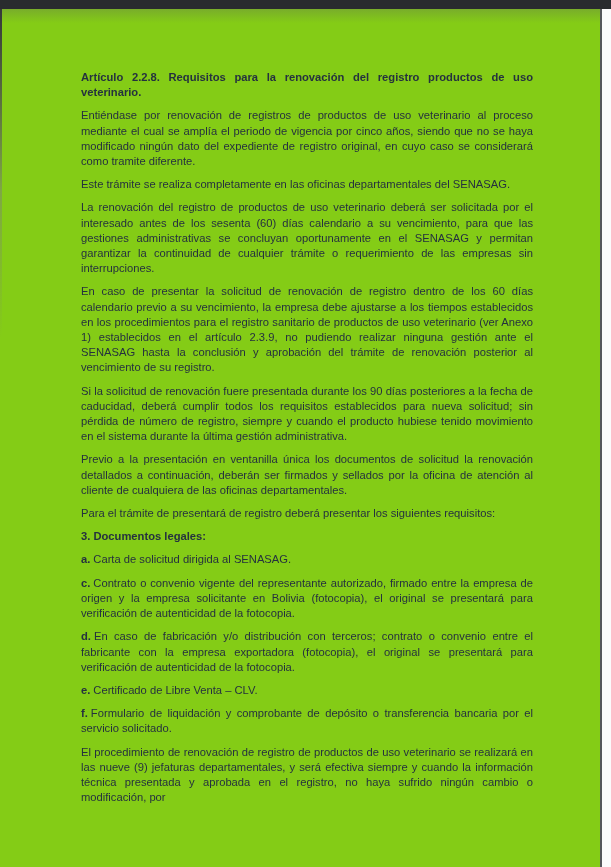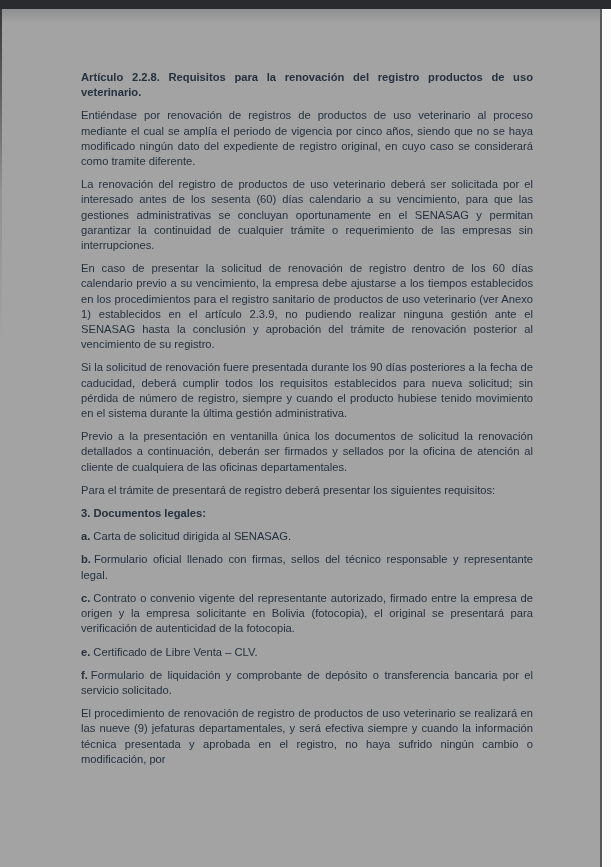--- a/index.html
+++ b/index.html
@@ -10,21 +10,21 @@
   body {
     width: 611px;
     height: 867px;
     position: relative;
     overflow: hidden;
     font-family: "Liberation Sans", "DejaVu Sans", sans-serif;
   }
   .scan-page {
     position: absolute;
     inset: 0;
-    background: #a3a3a3;
+    background: #84cc16;
   }
   
   .top-edge {
     position: absolute;
     top: 0; left: 0;
     width: 611px; height: 9px;
     background: #292b2e;
   }
   .top-edge-shadow {
     position: absolute;
@@ -78,34 +78,35 @@
   <div class="top-edge-shadow"></div>
   <div class="left-edge"></div>
   <div class="right-edge"></div>
   <div class="right-margin"></div>
 
   <div class="content">
 
     <p class="bold">Artículo 2.2.8. Requisitos para la renovación del registro productos de uso veterinario.</p>
 
     <p>Entiéndase por renovación de registros de productos de uso veterinario al proceso mediante el cual se amplía el periodo de vigencia por cinco años, siendo que no se haya modificado ningún dato del expediente de registro original, en cuyo caso se considerará como tramite diferente.</p>
+    <p>Este trámite se realiza completamente en las oficinas departamentales del SENASAG.</p>
     <p>La renovación del registro de productos de uso veterinario deberá ser solicitada por el interesado antes de los sesenta (60) días calendario a su vencimiento, para que las gestiones administrativas se concluyan oportunamente en el SENASAG y permitan garantizar la continuidad de cualquier trámite o requerimiento de las empresas sin interrupciones.</p>
     <p>En caso de presentar la solicitud de renovación de registro dentro de los 60 días calendario previo a su vencimiento, la empresa debe ajustarse a los tiempos establecidos en los procedimientos para el registro sanitario de productos de uso veterinario (ver Anexo 1) establecidos en el artículo 2.3.9, no pudiendo realizar ninguna gestión ante el SENASAG hasta la conclusión y aprobación del trámite de renovación posterior al vencimiento de su registro.</p>
     <p>Si la solicitud de renovación fuere presentada durante los 90 días posteriores a la fecha de caducidad, deberá cumplir todos los requisitos establecidos para nueva solicitud; sin pérdida de número de registro, siempre y cuando el producto hubiese tenido movimiento en el sistema durante la última gestión administrativa.</p>
     <p>Previo a la presentación en ventanilla única los documentos de solicitud la renovación detallados a continuación, deberán ser firmados y sellados por la oficina de atención al cliente de cualquiera de las oficinas departamentales.</p>
     <p>Para el trámite de presentará de registro deberá presentar los siguientes requisitos:</p>
 
     <p class="bold">3. Documentos legales:</p>
 
     <p><span class="bold item-label">a.</span><span>Carta de solicitud dirigida al SENASAG.</span></p>
 
-    <p><span class="bold item-label">b.</span><span>Formulario oficial llenado con firmas, sellos del técnico responsable y representante legal.</span></p>
 
     <p><span class="bold item-label">c.</span><span>Contrato o convenio vigente del representante autorizado, firmado entre la empresa de origen y la empresa solicitante en Bolivia (fotocopia), el original se presentará para verificación de autenticidad de la fotocopia.</span></p>
 
+    <p><span class="bold item-label">d.</span><span>En caso de fabricación y/o distribución con terceros; contrato o convenio entre el fabricante con la empresa exportadora (fotocopia), el original se presentará para verificación de autenticidad de la fotocopia.</span></p>
 
     <p><span class="bold item-label">e.</span><span>Certificado de Libre Venta – CLV.</span></p>
 
     <p><span class="bold item-label">f.</span><span>Formulario de liquidación y comprobante de depósito o transferencia bancaria por el servicio solicitado.</span></p>
 
 
     <p>El procedimiento de renovación de registro de productos de uso veterinario se realizará en las nueve (9) jefaturas departamentales, y será efectiva siempre y cuando la información técnica presentada y aprobada en el registro, no haya sufrido ningún cambio o modificación, por</p>
 
   </div>
 </div>

